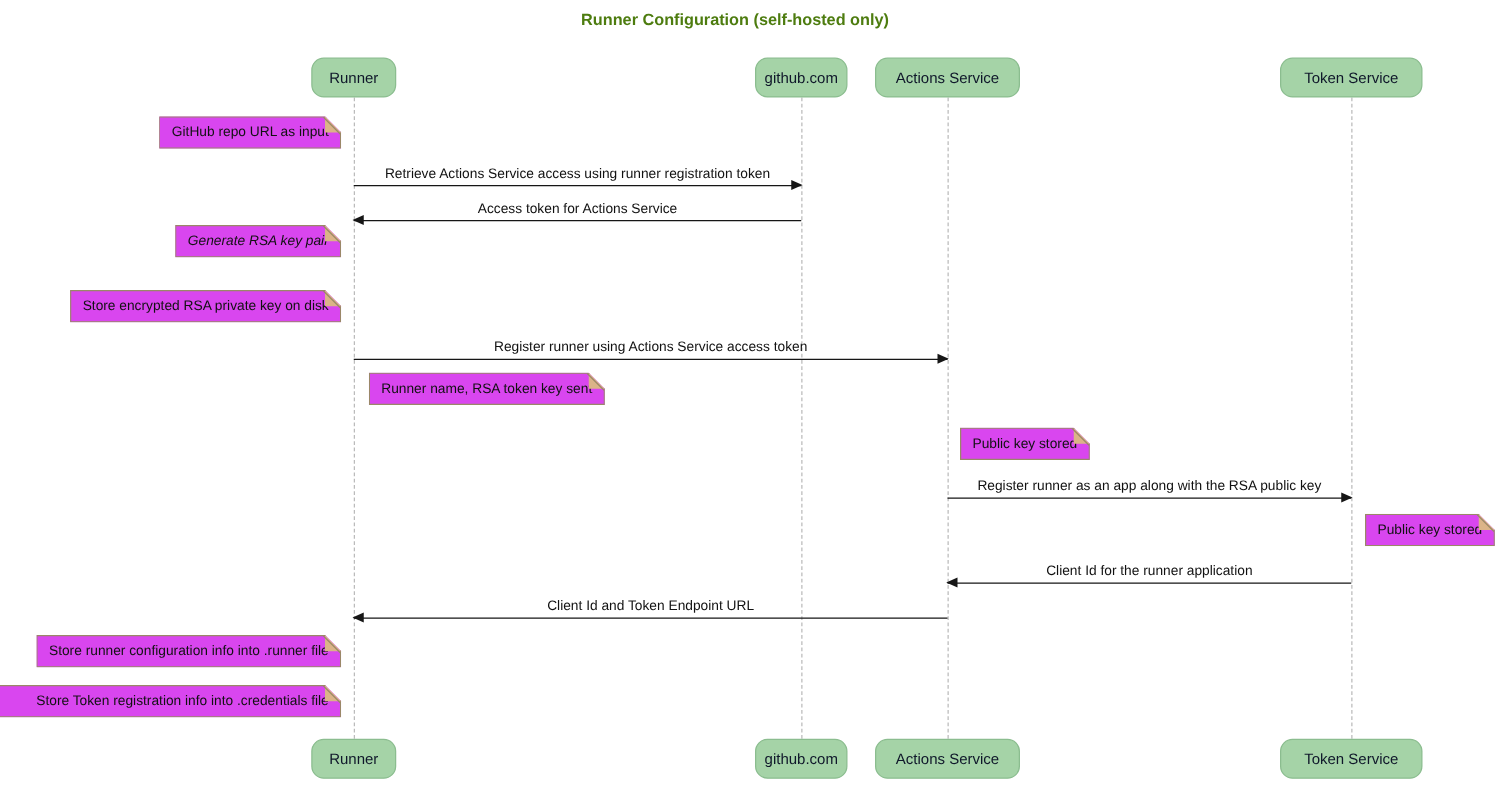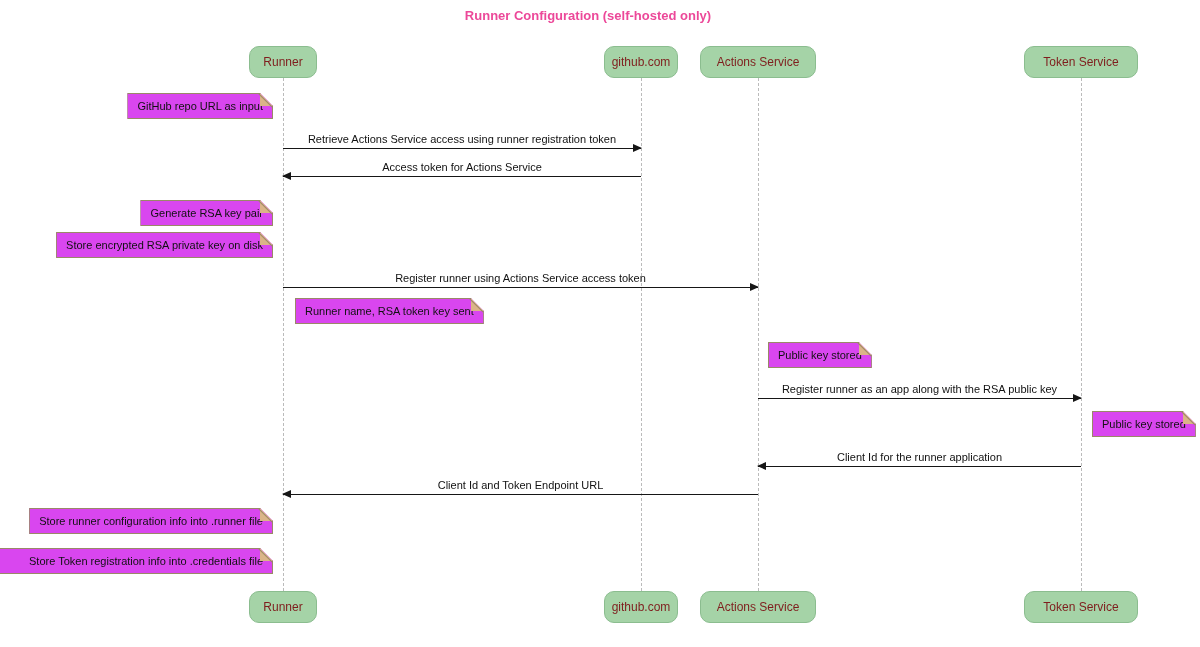--- a/index.html
+++ b/index.html
@@ -3,27 +3,27 @@
 <meta charset="utf-8">
 <style>
   html,body { margin:0; padding:0; background:#ffffff; }
   .diagram {
     position:relative; width:1200px; height:647px;
     background:#ffffff; font-family:"Liberation Sans", sans-serif;
     overflow:hidden; color:#111;
   }
   .title {
     position:absolute; top:8px; left:0; width:1176px;
-    text-align:center; font-size:13px; font-weight:bold; color:#ec4899;
+    text-align:center; font-size:13px; font-weight:bold; color:#4d7c0f;
   }
   .participant {
     position:absolute; height:32px; box-sizing:border-box;
     background:#A5D3A7; border:1px solid #8BBD8F; border-radius:10px;
     display:flex; align-items:center; justify-content:center;
-    font-size:12px; color:#7f1d1d;
+    font-size:12px; color:#0f172a;
   }
   .lifeline { position:absolute; width:0; border-left:1px dashed #BBBBBB; }
   .msg { position:absolute; height:0; }
   .msg-label {
     position:absolute; bottom:3px; left:0; width:100%;
     text-align:center; font-size:11px; white-space:nowrap; color:#111;margin-top:27px;
   }
   .msg-line { position:absolute; top:0; left:0; width:100%; border-top:1px solid #161616; }
   .head { position:absolute; width:0; height:0; top:-4px; }
   .head-right {
@@ -104,21 +104,21 @@
     <div class="head head-left"></div>
   </div>
 
   <div class="msg" style="left:283px; top:494px; width:475px;">
     <span class="msg-label">Client Id and Token Endpoint URL</span>
     <div class="msg-line"></div>
     <div class="head head-left"></div>
   </div>
 
   <div class="note" style="right:927px; top:93px;">GitHub repo URL as input</div>
-  <div class="note" style="right:927px; top:200px;">Generate RSA key pair</div>
+  <div class="note" style="right:927px; top:180px;font-style:italic;">Generate RSA key pair</div>
   <div class="note" style="right:927px; top:232px;">Store encrypted RSA private key on disk</div>
   <div class="note" style="left:295px; top:298px;">Runner name, RSA token key sent</div>
   <div class="note" style="left:768px; top:342px;">Public key stored</div>
   <div class="note" style="left:1092px; top:411px;">Public key stored</div>
   <div class="note" style="right:927px; top:508px;margin-left:47px;">Store runner configuration info into .runner file</div>
   <div class="note" style="right:927px; top:548px;padding-left:48px;">Store Token registration info into .credentials file</div>
 
 </div>
 
 </body></html>

